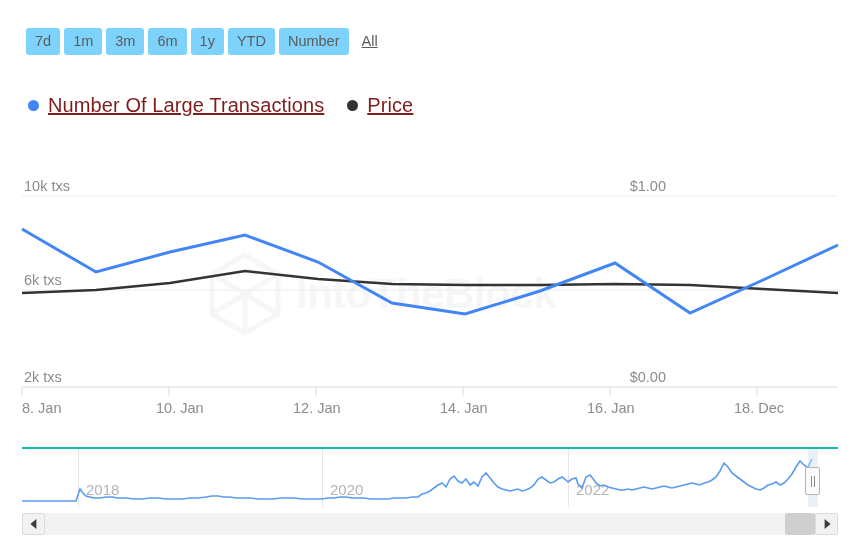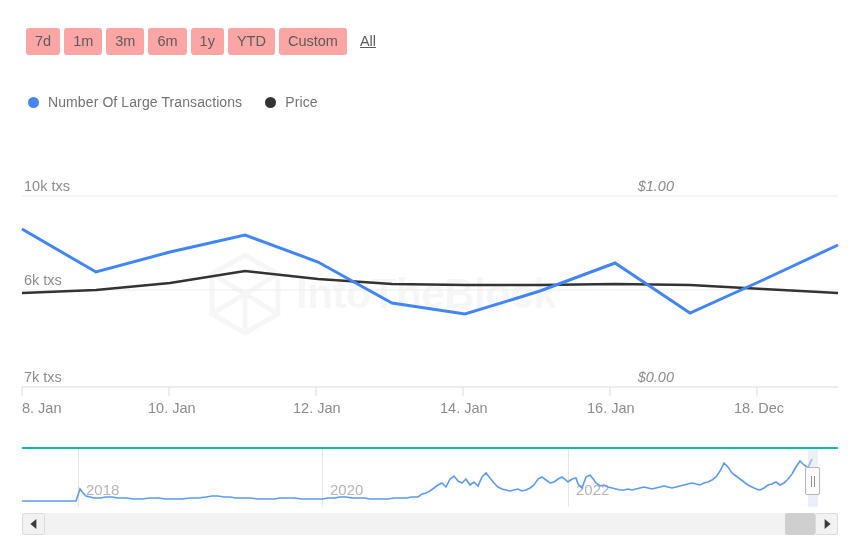--- a/index.html
+++ b/index.html
@@ -19,21 +19,21 @@
   
   .range-bar {
     position: absolute;
     left: 26px;
     top: 28px;
     display: flex;
     align-items: center;
     gap: 4px;
   }
   .range-btn {
-    background: #fca5a5;
+    background: #7dd3fc;
     border: none;
     border-radius: 3px;
     padding: 5px 9px 6px 9px;
     font-family: "Liberation Sans", sans-serif;
     font-size: 14.5px;
     line-height: 16px;
     color: #5c5c5c;
     cursor: pointer;
     white-space: nowrap;
   }
@@ -58,24 +58,25 @@
     cursor: pointer;
   }
   .legend-item + .legend-item { margin-left: 13px; }
   .legend-dot {
     width: 11px;
     height: 11px;
     border-radius: 50%;
     display: inline-block;
   }
   .legend-label {
-    font-size: 14px;
-    color: #737373;
+    font-size: 20px;
+    color: #7f1d1d;
     letter-spacing: .1px;
     white-space: nowrap;
+    text-decoration: underline;
   }
 
   
   .plot {
     position: absolute;
     left: 0;
     top: 160px;
     width: 680px;
     height: 240px;
   }
@@ -84,21 +85,21 @@
     left: 0;
     top: 0;
   }
   .axis-label {
     position: absolute;
     font-size: 14.5px;
     color: #8c8c8c;
     white-space: nowrap;
   }
   .axis-label.left  { left: 24px; }
-  .axis-label.right { right: 6px; font-style: italic; }
+  .axis-label.right { right: 14px; }
 
   
   .watermark {
     position: absolute;
     left: 208px;
     top: 248px;
     width: 440px;
     height: 92px;
     display: flex;
     align-items: center;
@@ -221,21 +222,21 @@
 </head>
 <body>
 
 <div class="range-bar">
   <button class="range-btn">7d</button>
   <button class="range-btn">1m</button>
   <button class="range-btn">3m</button>
   <button class="range-btn">6m</button>
   <button class="range-btn">1y</button>
   <button class="range-btn">YTD</button>
-  <button class="range-btn">Custom</button>
+  <button class="range-btn">Number</button>
   <button class="range-btn plain">All</button>
 </div>
 
 <div class="legend">
   <div class="legend-item">
     <span class="legend-dot" style="background:#4285f4"></span>
     <span class="legend-label">Number Of Large Transactions</span>
   </div>
   <div class="legend-item">
     <span class="legend-dot" style="background:#333333"></span>
@@ -255,21 +256,21 @@
   <span class="wm-text">IntoTheBlock</span>
 </div>
 
 <div class="plot">
 
   <span class="axis-label left" style="top:18px">10k txs</span>
   <span class="axis-label right" style="top:18px">$1.00</span>
 
   <span class="axis-label left" style="top:112px">6k txs</span>
 
-  <span class="axis-label left" style="top:209px">7k txs</span>
+  <span class="axis-label left" style="top:209px">2k txs</span>
   <span class="axis-label right" style="top:209px">$0.00</span>
 
   <svg class="plot-svg" width="860" height="240">
 
     <line x1="22" y1="36" x2="838" y2="36" stroke="#ededed" stroke-width="1"></line>
     <line x1="22" y1="130" x2="838" y2="130" stroke="#ededed" stroke-width="1"></line>
     <line x1="22" y1="227" x2="838" y2="227" stroke="#d8dce6" stroke-width="1"></line>
 
     <line x1="22" y1="227" x2="22" y2="236" stroke="#d8dce6" stroke-width="1"></line>
     <line x1="169" y1="227" x2="169" y2="236" stroke="#d8dce6" stroke-width="1"></line>
@@ -279,21 +280,21 @@
     <line x1="757" y1="227" x2="757" y2="236" stroke="#d8dce6" stroke-width="1"></line>
 
     <polyline fill="none" stroke="#333333" stroke-width="2.4" points="22,133 96,130 170,123 245,111 318,119 392,124 465,125 540,125 615,124 690,125 763,129 838,133"></polyline>
 
     <polyline fill="none" stroke="#4285f4" stroke-width="3" points="22,69 96,112 170,92 245,75 318,102 392,143 465,154 540,131 615,103 690,153 763,120 838,85"></polyline>
   </svg>
 </div>
 
 <div>
   <span class="axis-label" style="left:22px;  top:400px">8. Jan</span>
-  <span class="axis-label" style="left:148px; top:400px">10. Jan</span>
+  <span class="axis-label" style="left:156px; top:400px">10. Jan</span>
   <span class="axis-label" style="left:293px; top:400px">12. Jan</span>
   <span class="axis-label" style="left:440px; top:400px">14. Jan</span>
   <span class="axis-label" style="left:587px; top:400px">16. Jan</span>
   <span class="axis-label" style="left:734px; top:400px">18. Dec</span>
 </div>
 
 <div class="navigator">
   <div class="nav-grid-line" style="left:56px"></div>
   <div class="nav-grid-line" style="left:300px"></div>
   <div class="nav-grid-line" style="left:546px"></div>

